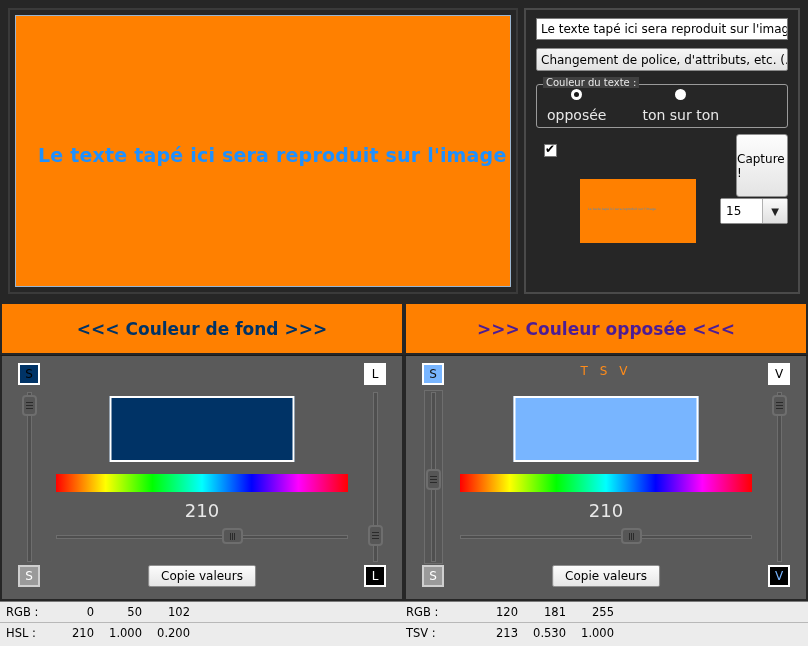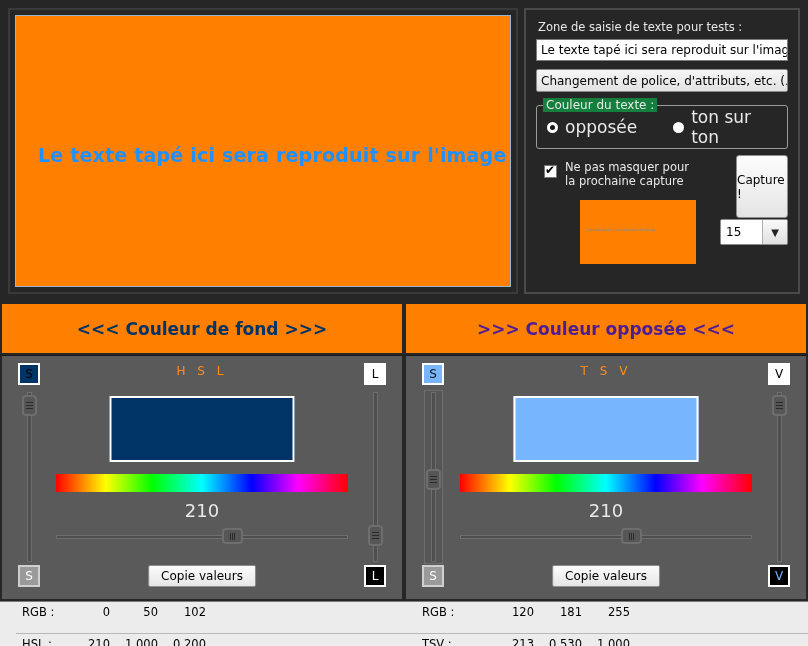--- a/index.html
+++ b/index.html
@@ -103,33 +103,34 @@
     border: 1px solid #9a9a9a;
     border-radius: 3px;
     height: 44px;
     padding: 0 10px;
     display: flex;
     align-items: center;
   }
   .group-legend {
     position: absolute;
     left: 6px; top: -8px;
-    background: #15803d;
+    background: #404040;
     color: #e8e8e8;
-    font-size: 12px;
+    font-size: 10px;
     padding: 0 3px;
     font-family: "DejaVu Sans", sans-serif;
   }
   .radio-item {
     display: flex;
     align-items: center;
     gap: 7px;
     color: #e8e8e8;
-    font-size: 17px;
-    font-family: "DejaVu Sans", sans-serif;
+    font-size: 14px;
+    font-family: "DejaVu Sans", sans-serif;
+    flex-direction: column;
   }
   .radio-item.second { margin-left: 36px; }
   .radio-dot {
     width: 11px; height: 11px;
     border-radius: 50%;
     background: #ffffff;
     position: relative;
     flex: 0 0 auto;
   }
   .radio-dot.checked::after {
@@ -429,23 +430,22 @@
   .status {
     position: absolute;
     left: 0; top: 601px;
     width: 808px; height: 45px;
     background: #ececec;
     border-top: 1px solid #7a7a7a;
     font-family: "DejaVu Sans", sans-serif;
   }
   .status-line {
     position: relative;
-    height: 32px;
+    height: 21px;
     border-bottom: 1px solid #b8b8b8;
-    margin-left: 16px;
   }
   .status-line:last-child { border-bottom: none; }
   .sf {
     position: absolute;
     top: 3px;
     font-size: 11.5px;
     color: #000;
     white-space: pre;
   }
   .sf-label-l { left: 6px; }
@@ -464,21 +464,20 @@
   <div class="top-row">
 
     <div class="preview-wrap">
       <div class="preview-canvas">
         <div class="preview-text">Le texte tapé ici sera reproduit sur l'image</div>
       </div>
     </div>
 
     <div class="ctrl-panel">
 
-      <div class="ctrl-label">Zone de saisie de texte pour tests :</div>
 
       <div class="text-entry" placeholder="Le texte tapé ici sera reproduit sur l'image">Le texte tapé ici sera reproduit sur l'image</div>
 
       <div class="font-btn">Changement de police, d'attributs, etc. (...)</div>
 
       <div class="group">
         <div class="group-legend">Couleur du texte :</div>
 
         <div class="radio-item">
           <span class="radio-dot checked"></span>
@@ -487,22 +486,20 @@
 
         <div class="radio-item second">
           <span class="radio-dot filled"></span>
           <span>ton sur ton</span>
         </div>
       </div>
 
       <div class="mid-row">
         <div class="check-wrap">
           <span class="checkbox checked"></span>
-          <span class="check-label">Ne pas masquer pour
-la prochaine capture</span>
         </div>
         <div class="capture-btn">Capture !</div>
       </div>
 
       <div class="bottom-row">
         <div class="thumb">
           <div class="thumb-text">Le texte tapé ici sera reproduit sur l'image</div>
         </div>
         <div class="combo">
           <span class="combo-value">15</span>
@@ -514,21 +511,20 @@
   </div>
 
   <div class="banner-row">
     <div class="banner left">&lt;&lt;&lt; Couleur de fond &gt;&gt;&gt;</div>
     <div class="banner right">&gt;&gt;&gt; Couleur opposée &lt;&lt;&lt;</div>
   </div>
 
   <div class="panels">
 
     <div class="panel">
-      <div class="panel-title">H S L</div>
 
       <div class="corner-box cb-tl cb-style-navy">S</div>
       <div class="corner-box cb-tr cb-style-white">L</div>
       <div class="corner-box cb-bl cb-style-gray">S</div>
       <div class="corner-box cb-br cb-style-black">L</div>
 
       <div class="vslider vs-left">
         <div class="vs-track"></div>
         <div class="vs-thumb" style="top:2%">
           <i></i>

